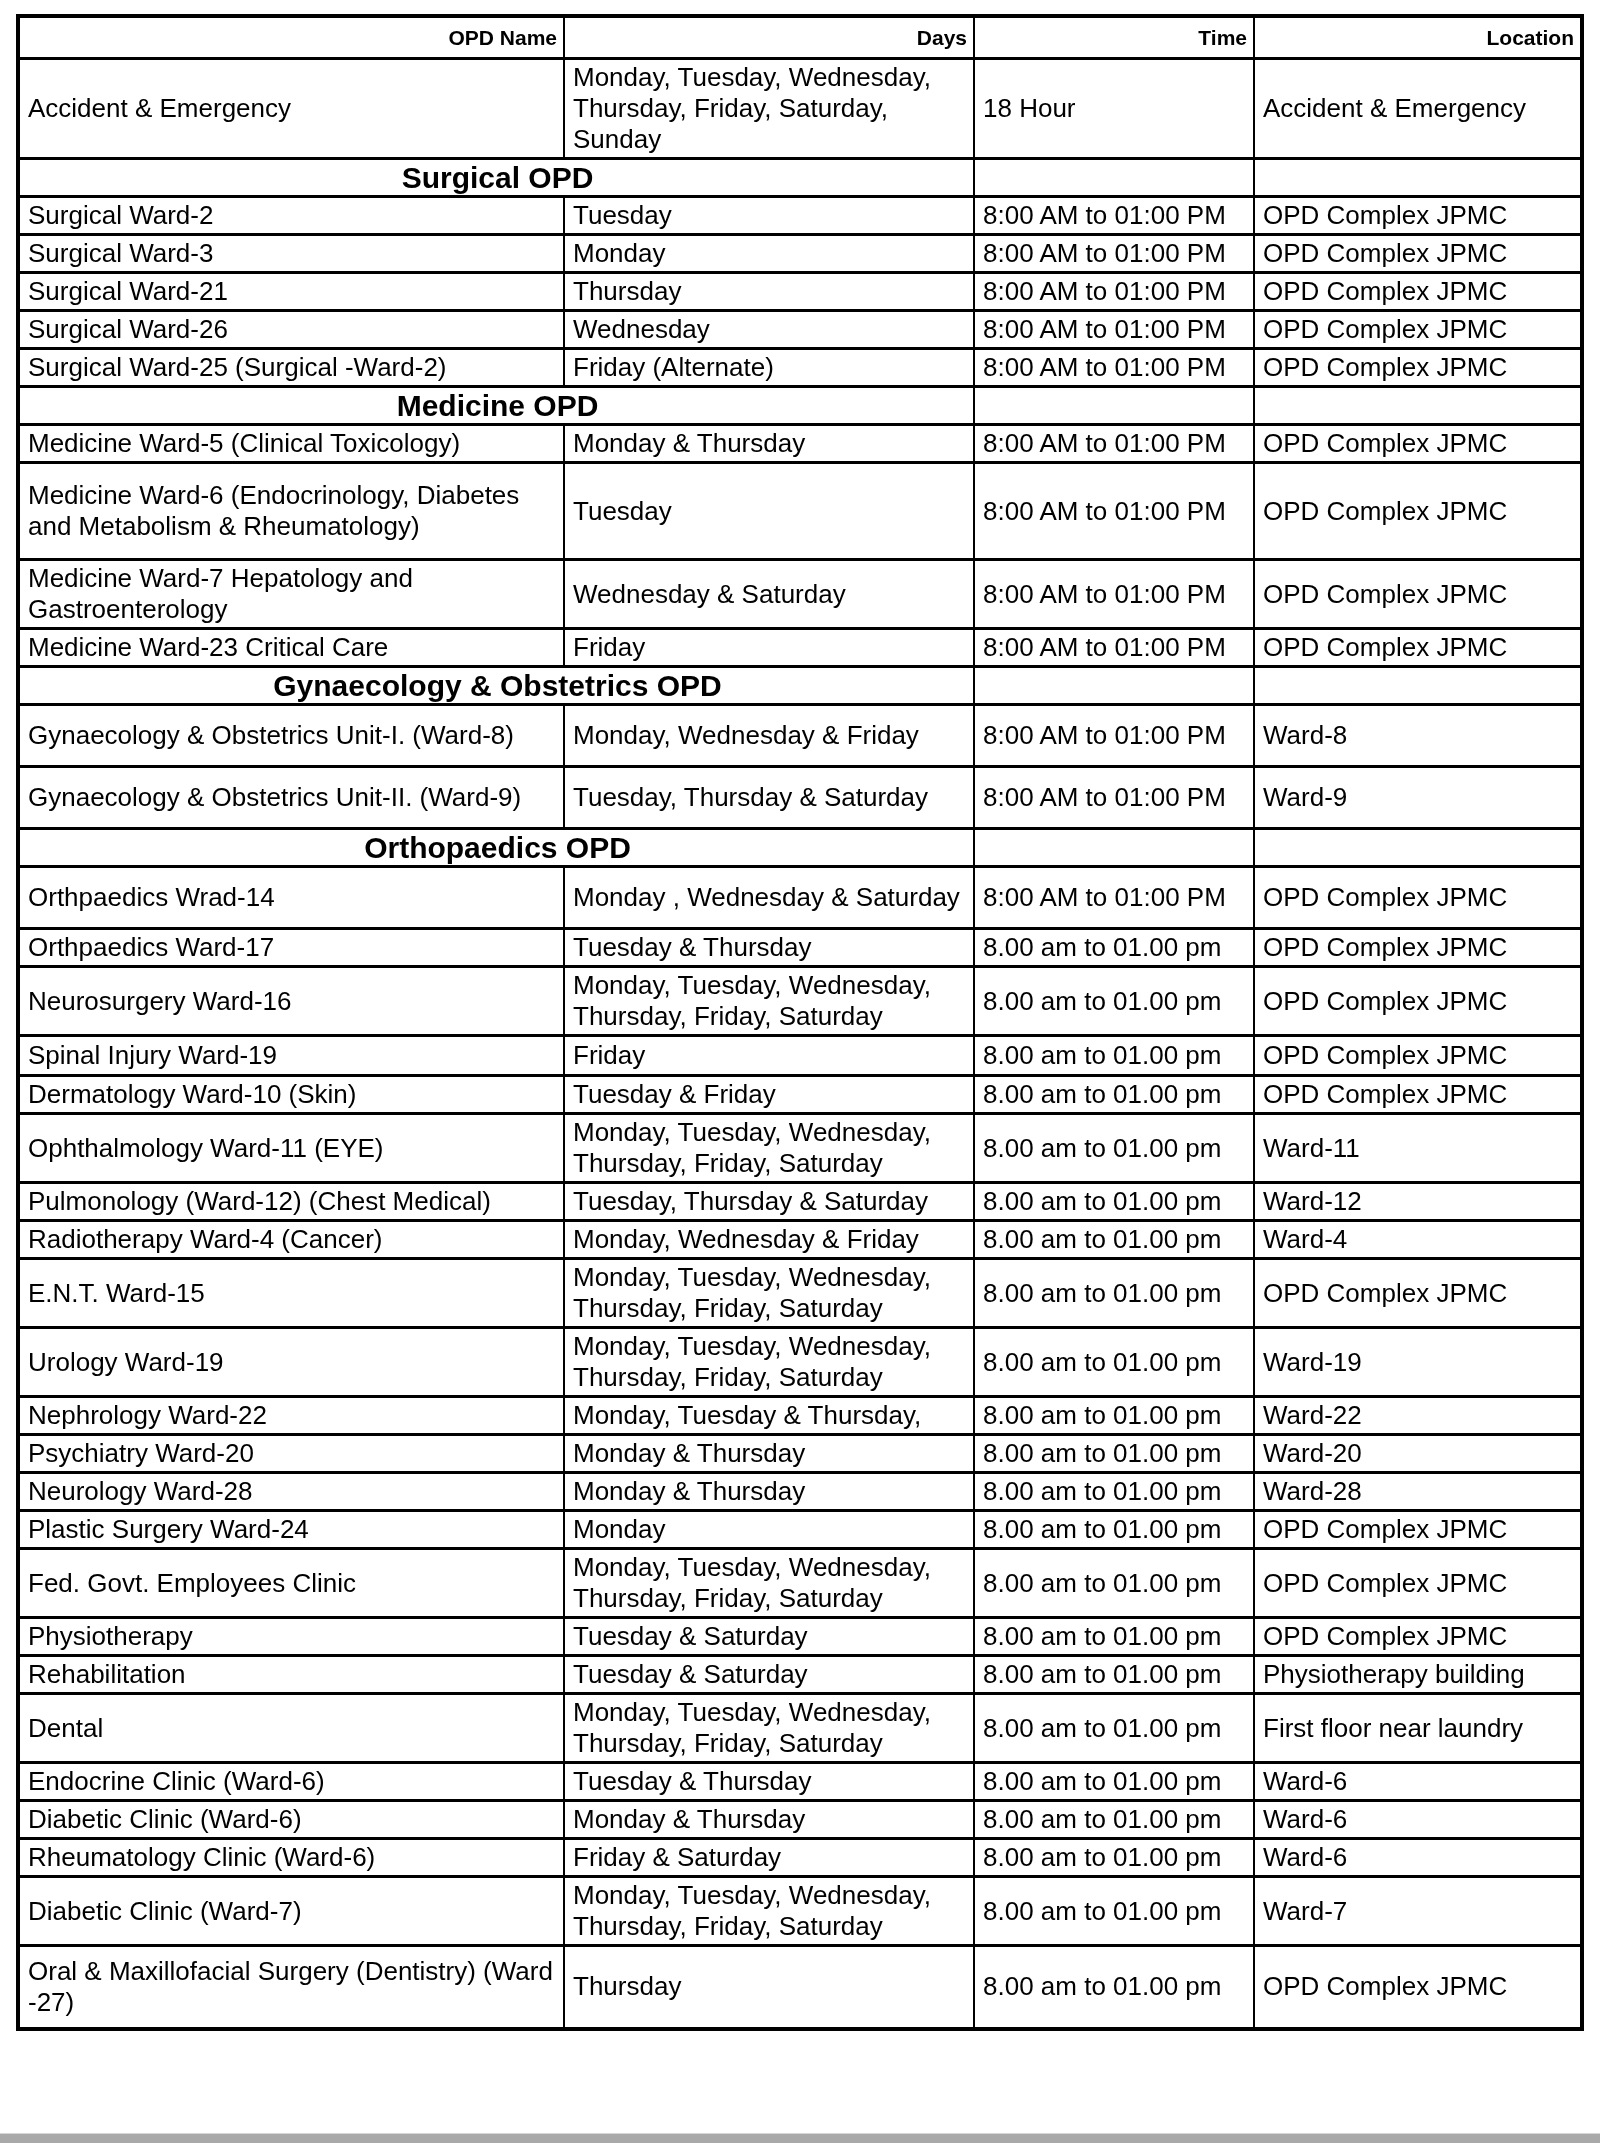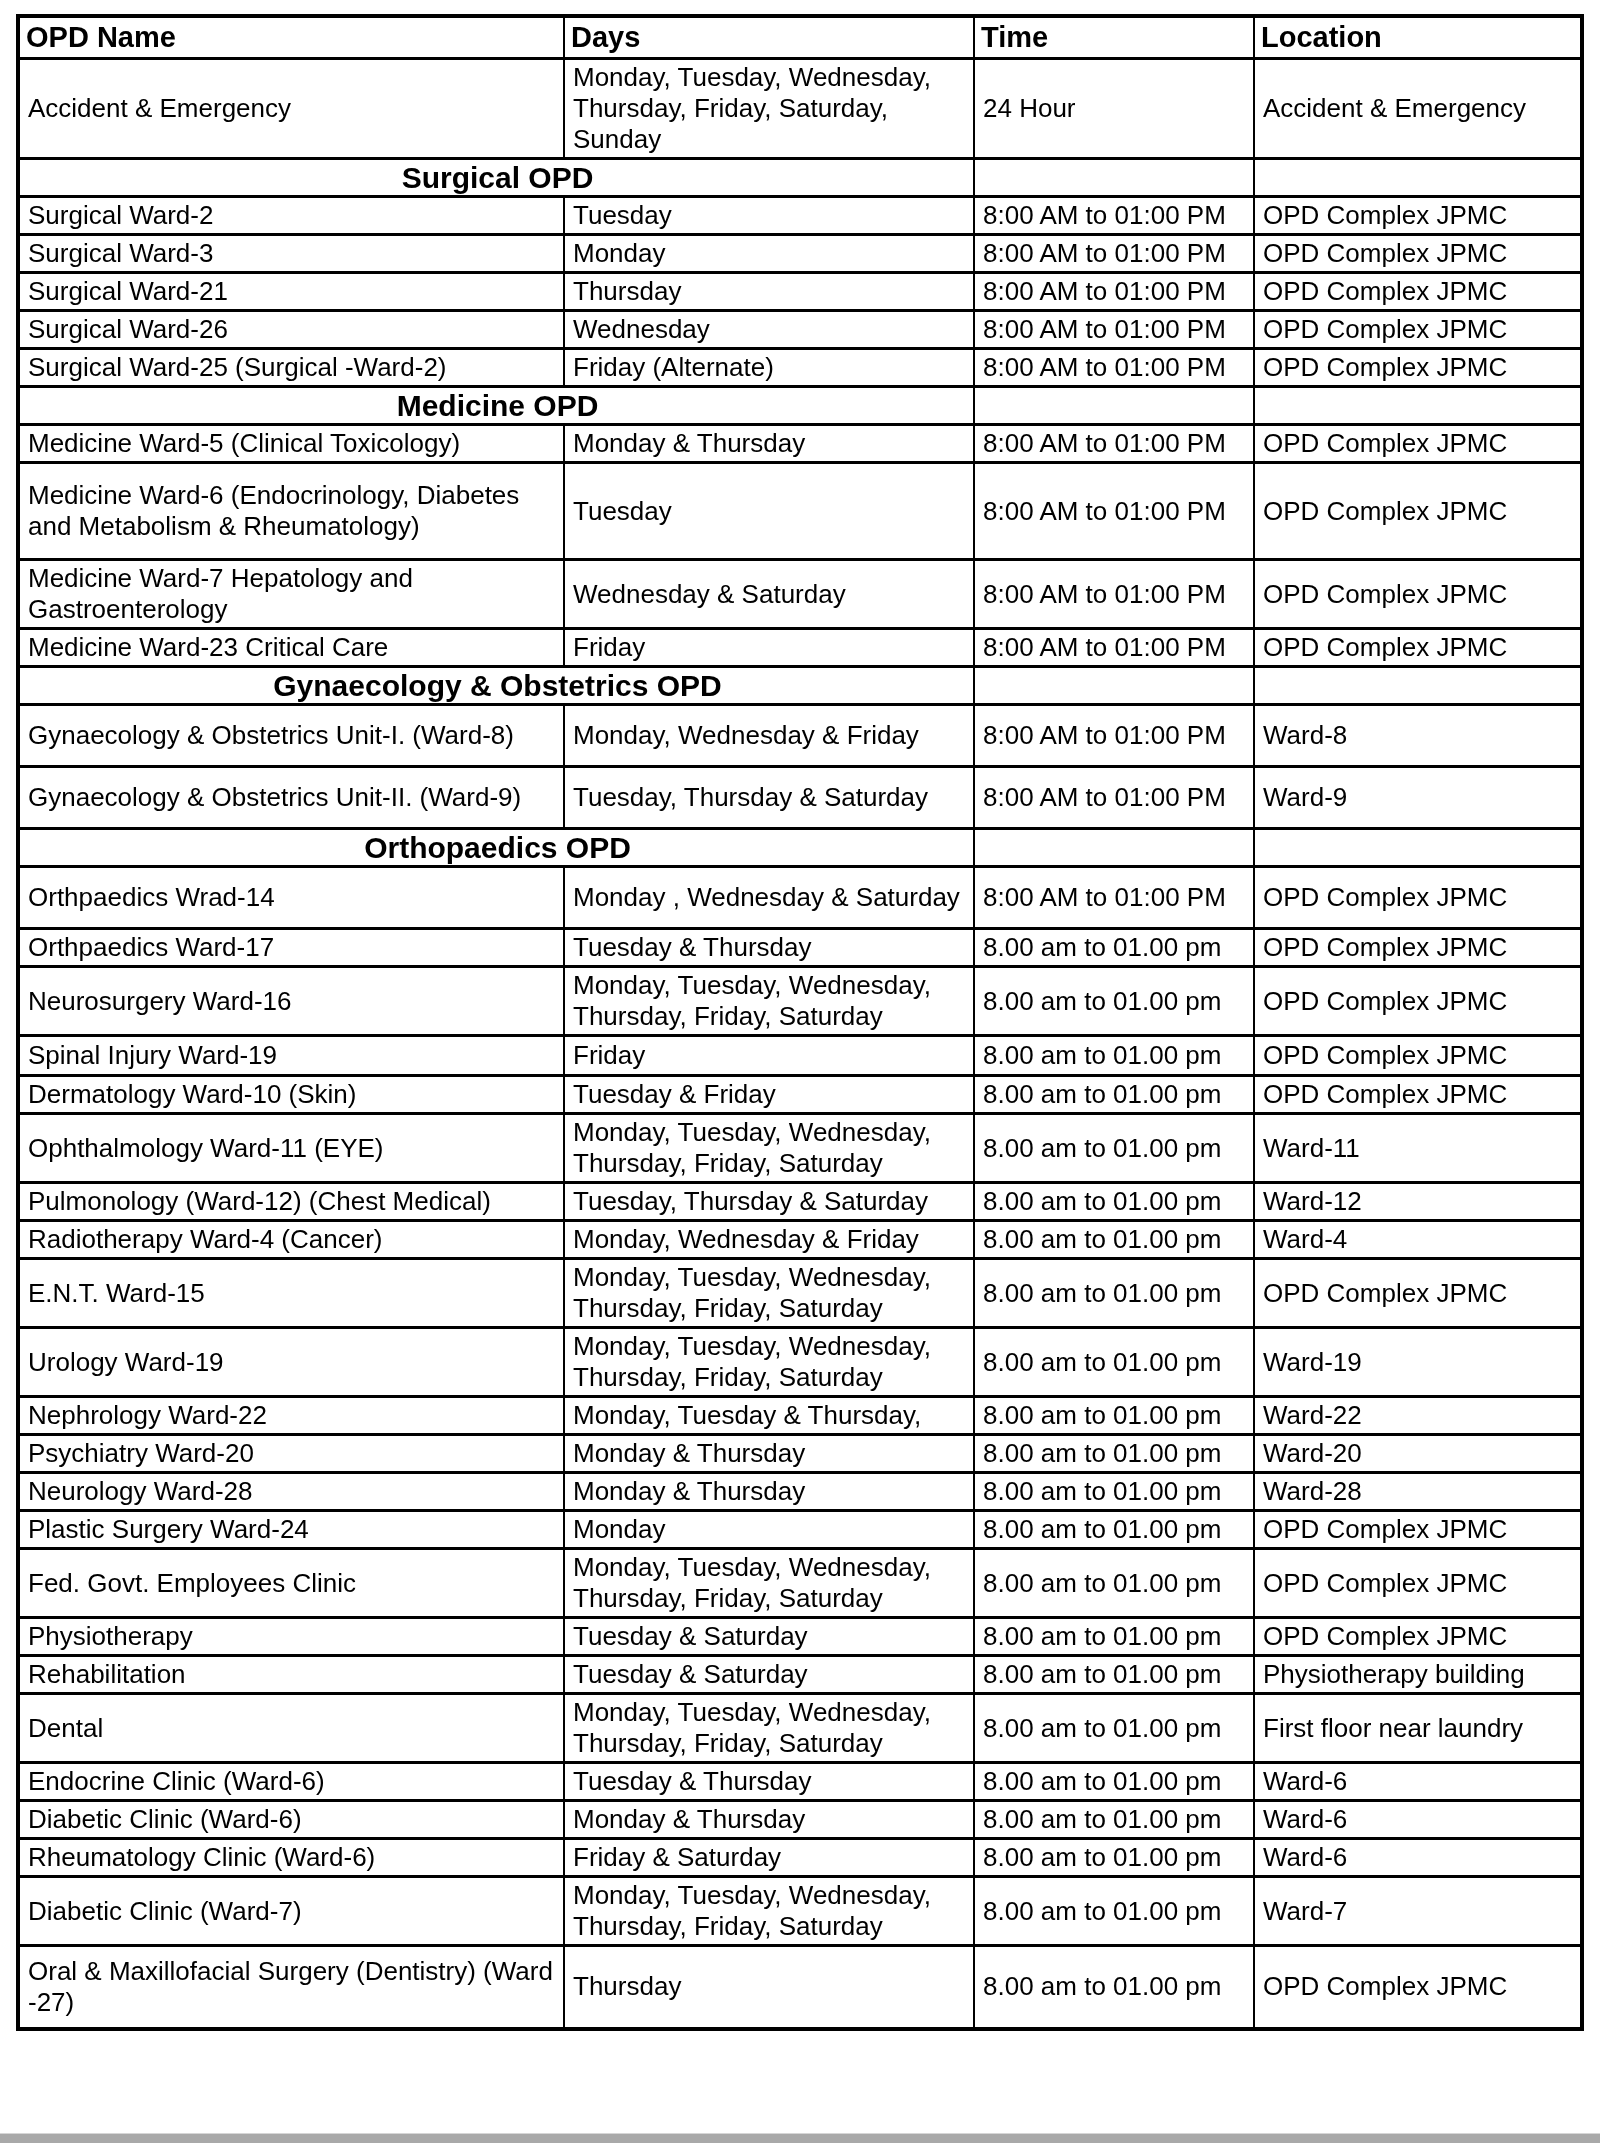--- a/index.html
+++ b/index.html
@@ -35,23 +35,23 @@
     border-bottom-width: 3px;
     padding: 2px 6px 2px 8px;
     font-size: 26px;
     line-height: 31px;
     vertical-align: middle;
     text-align: left;
     word-wrap: break-word;
   }
   table.opd { border: 4px solid #000000; }
   table.opd th {
-    font-size: 29px;
+    font-size: 21px;
     font-weight: bold;
-    text-align: left;
+    text-align: right;
     padding: 4px 6px;
   }
   table.opd td.section-cell {
     font-size: 30px;
     font-weight: bold;
     text-align: center;
   }
   .bottom-edge {
     position: absolute;
     left: 0;
@@ -78,21 +78,21 @@
           <th>OPD Name</th>
           <th>Days</th>
           <th>Time</th>
           <th>Location</th>
         </tr>
     </thead>
     <tbody>
         <tr style="height: 97px;">
           <td>Accident &amp; Emergency</td>
           <td>Monday, Tuesday, Wednesday, Thursday, Friday, Saturday, Sunday</td>
-          <td>24 Hour</td>
+          <td>18 Hour</td>
           <td>Accident &amp; Emergency</td>
         </tr>
         <tr style="height: 38px;">
           <td colspan="2" class="section-cell">Surgical OPD</td>
           <td></td>
           <td></td>
         </tr>
         <tr style="height: 38px;">
           <td>Surgical Ward-2</td>
           <td>Tuesday</td>

